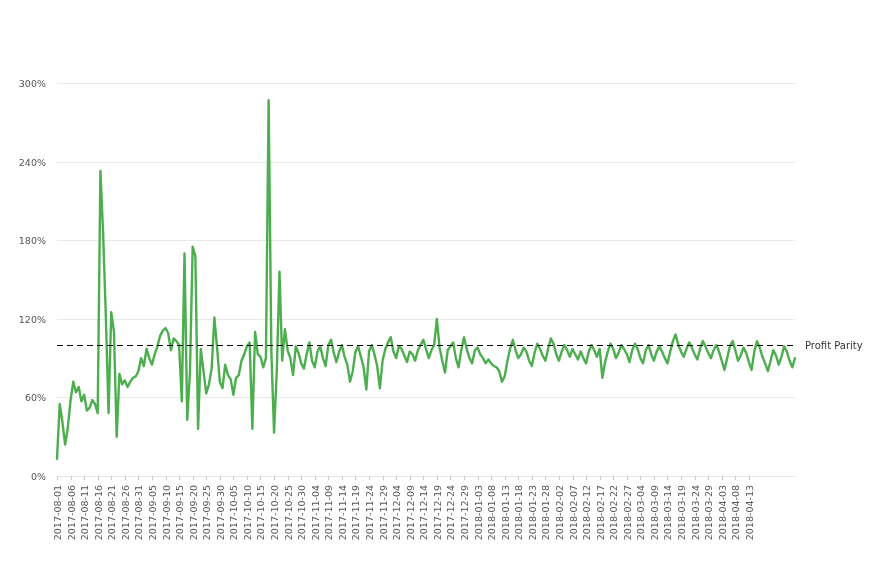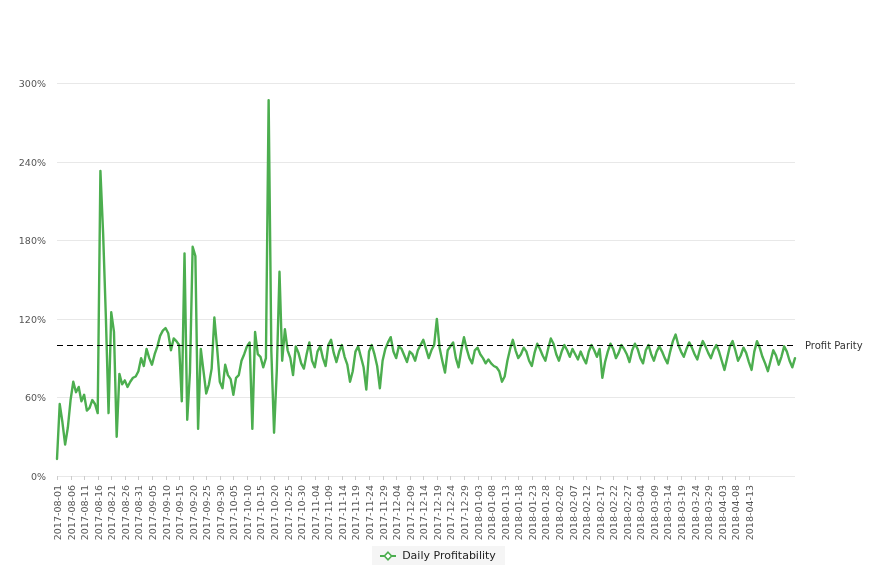--- a/index.html
+++ b/index.html
@@ -223,25 +223,14 @@
         <text x="0" y="0" class="xtick-label" transform="translate(671,485) rotate(-90)" text-anchor="end">2018-03-14</text>
         <text x="0" y="0" class="xtick-label" transform="translate(685,485) rotate(-90)" text-anchor="end">2018-03-19</text>
         <text x="0" y="0" class="xtick-label" transform="translate(699,485) rotate(-90)" text-anchor="end">2018-03-24</text>
         <text x="0" y="0" class="xtick-label" transform="translate(712,485) rotate(-90)" text-anchor="end">2018-03-29</text>
         <text x="0" y="0" class="xtick-label" transform="translate(726,485) rotate(-90)" text-anchor="end">2018-04-03</text>
         <text x="0" y="0" class="xtick-label" transform="translate(739,485) rotate(-90)" text-anchor="end">2018-04-08</text>
         <text x="0" y="0" class="xtick-label" transform="translate(753,485) rotate(-90)" text-anchor="end">2018-04-13</text>
       </g>
   </svg>
 
-  <div id="legend">
-    <div class="legend-box">
-      <span class="legend-marker">
-        <svg width="18" height="10" viewBox="0 0 18 10">
-          <line x1="1" y1="5" x2="17" y2="5" stroke="#4cae4f" stroke-width="2"></line>
-          <path d="M9 1.2 L12.6 5 L9 8.8 L5.4 5 Z" fill="#ffffff" stroke="#4cae4f" stroke-width="1.6"></path>
-        </svg>
-      </span>
-      <span class="legend-label">Daily Profitability</span>
-    </div>
-  </div>
 
 </div>
 
 </body></html>

